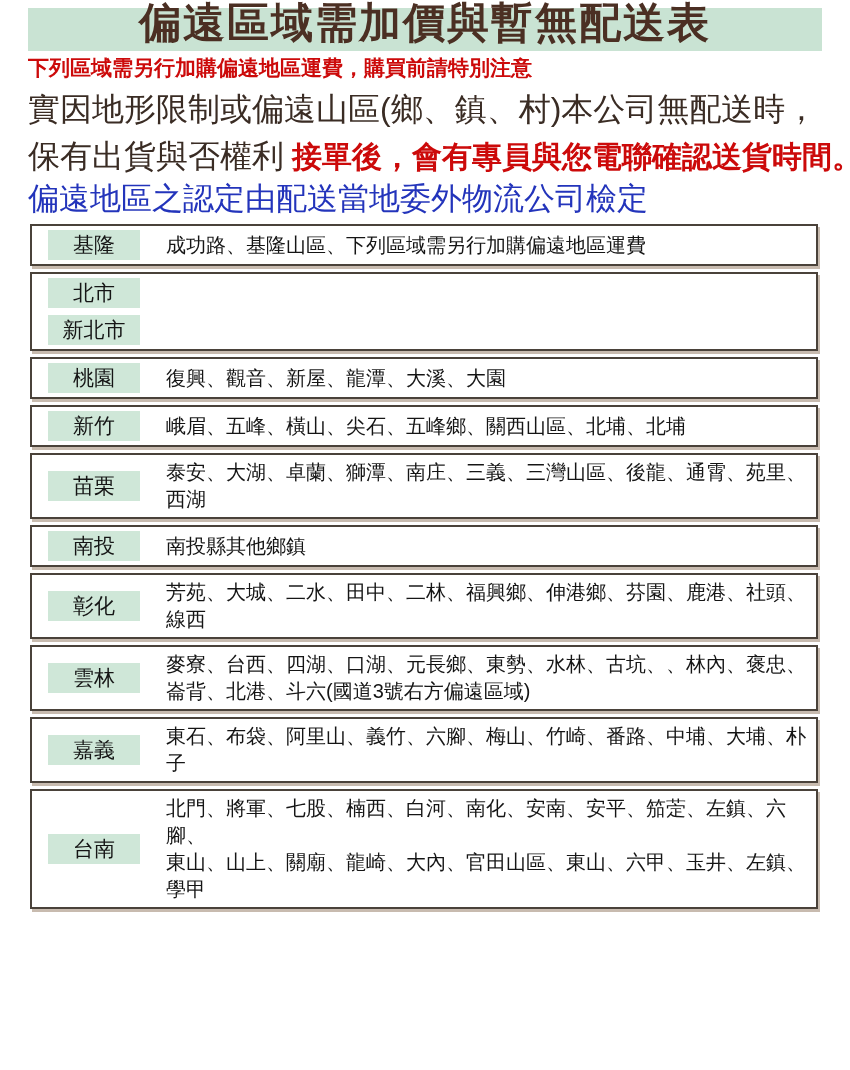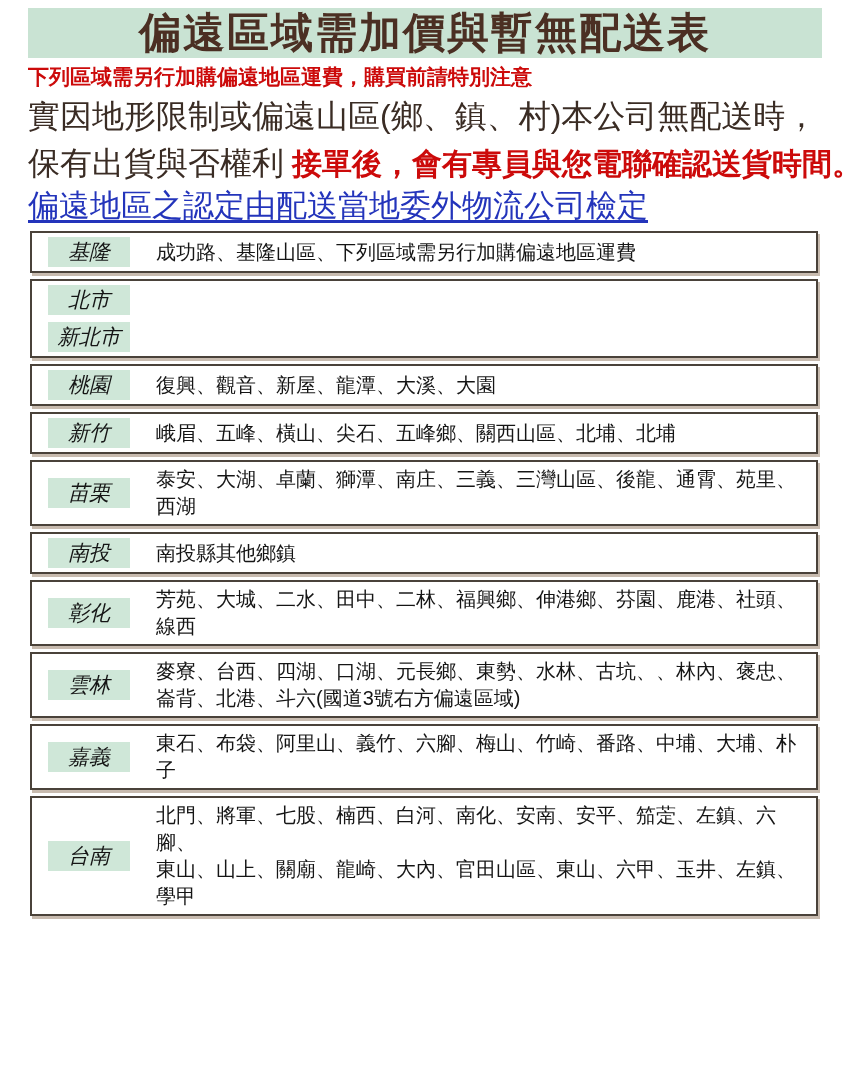--- a/index.html
+++ b/index.html
@@ -7,59 +7,59 @@
   body {
     width: 850px; height: 1070px; overflow: hidden;
     font-family: "Liberation Sans", "DejaVu Sans", sans-serif;
     position: relative;
   }
   .banner {
     background: var(--banner_bg);
     display: flex; align-items: center; justify-content: center;
   }
   .title-banner {
-    margin: 8px 28px 0 28px; height: 50px;
+    margin: 8px 28px 0 28px; height: 43px; align-items: flex-end;
   }
   .title-banner span {
     font-size: 42px; font-weight: bold; letter-spacing: 2px;
     color: var(--title_text);
   }
   .red-notice {
     margin: 6px 28px 0 28px;
-    font-family: Liberation Sans, sans-serif;
+    font-family: Liberation Mono, monospace;
     font-weight: bold; font-size: 21px; line-height: 26px;
     color: var(--red);
   }
   .statement {
     margin: 5px 28px 0 28px;
     font-size: 32px; line-height: 42px; color: var(--dark);
     white-space: nowrap;
   }
   .statement .inline-red {
     font-family: "Liberation Serif", "DejaVu Serif", serif;
     font-weight: bold; font-size: 30px; color: var(--red);
     margin-left: 8px;
   }
   .blue-note {
     margin: 2px 28px 6px 28px;
     font-size: 31px; line-height: 38px; color: var(--blue);
-    text-decoration: underline; text-underline-offset: 4px;
+    text-underline-offset: 4px;
   }
   .region-table { margin: 0 32px 0 30px; }
   .row {
     border: 2px solid var(--row_border);
     box-shadow: 2px 3px 0 rgba(154, 132, 110, 0.55);
     background: #ffffff;
     display: flex; align-items: center;
     padding: 4px 8px 4px 16px;
     margin-bottom: 6px;
   }
   .labels {
     display: flex; flex-direction: column; gap: 7px;
-    width: 82px; flex-shrink: 0; margin-right: 26px; font-style: italic;
+    width: 92px; flex-shrink: 0; margin-right: 26px;
   }
   .label {
     background: var(--label_bg);
     color: var(--black);
     font-size: 21px; line-height: 24px;
     text-align: center; padding: 3px 2px;
   }
   .content {
     font-size: 20px; line-height: 27px; color: var(--black);
     white-space: pre-line;

